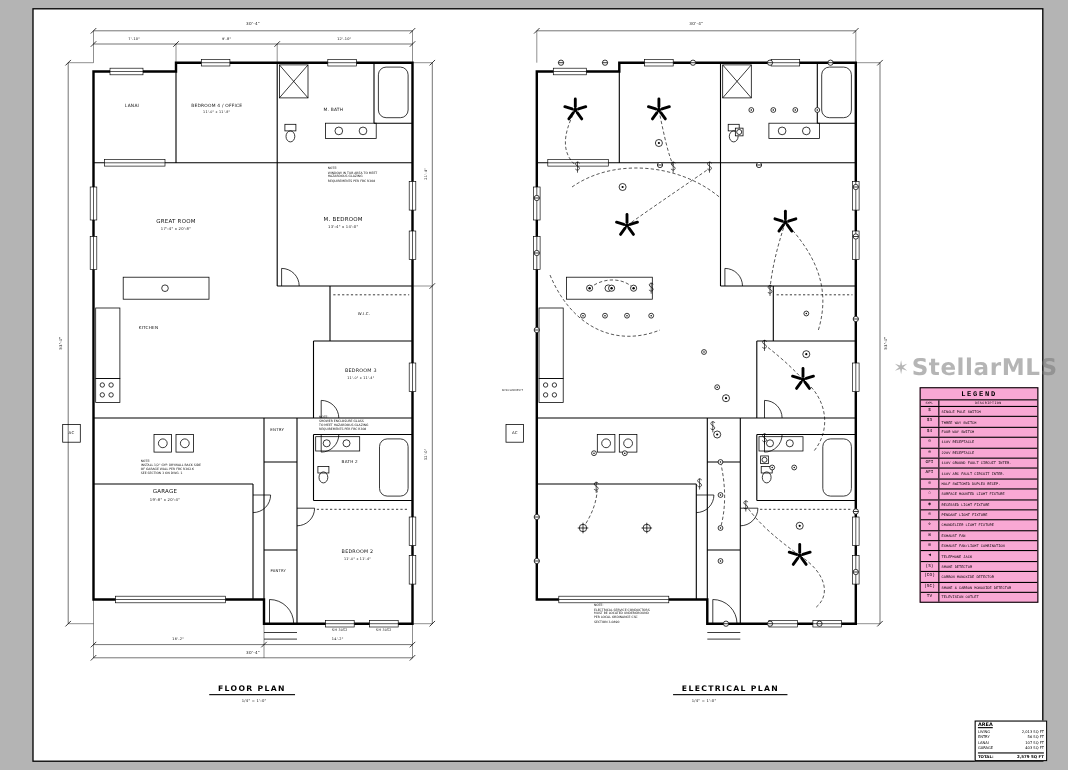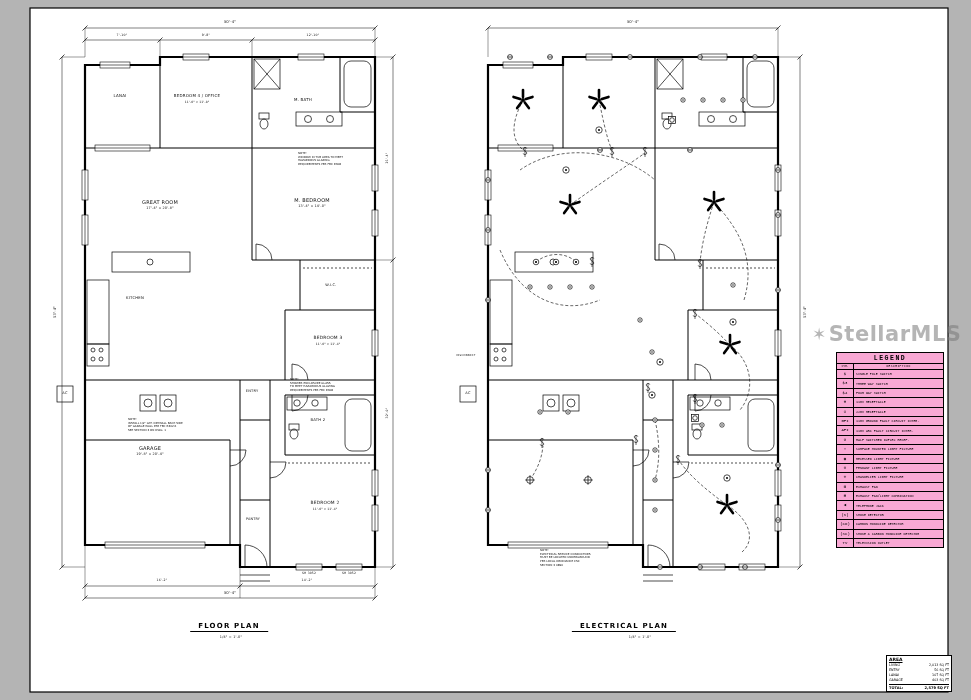--- a/index.html
+++ b/index.html
@@ -310,21 +310,21 @@
 SHOWER ENCLOSURE GLASS
 TO MEET HAZARDOUS GLAZING
 REQUIREMENTS PER FBC R308</div>
   <div class="note" style="left:128px;top:418px;width:92px;font-size:2.8px">NOTE:
 INSTALL 1/2" GYP. DRYWALL BACK SIDE
 OF GARAGE WALL PER FBC R302.6
 SEE SECTION 3 ON DWG. 1</div>
 
   <div class="title" style="left:229px;top:627px;font-size:7px">FLOOR PLAN</div>
   <div class="lbl" style="left:231px;top:638px;font-size:3.4px">1/4" = 1'-0"</div>
-  <div class="title" style="left:624px;top:627px;font-size:7px">ELECTRICAL PLAN</div>
+  <div class="title" style="left:664px;top:627px;font-size:7px">ELECTRICAL PLAN</div>
   <div class="lbl" style="left:640px;top:638px;font-size:3.4px">1/4" = 1'-0"</div>
 
   <div class="lbl" style="left:468px;top:394px;font-size:3.6px">AC</div>
   <div class="lbl" style="left:466px;top:356px;font-size:2.6px">DISCONNECT</div>
   <div class="note" style="left:540px;top:549px;width:86px;font-size:2.8px">NOTE:
 ELECTRICAL SERVICE CONDUCTORS
 MUST BE LOCATED UNDERGROUND
 PER LOCAL ORDINANCE CSC
 SECTION 3-0890</div>
   <div class="lbl" style="left:633px;top:22px;font-size:3.8px">30'-4"</div>

